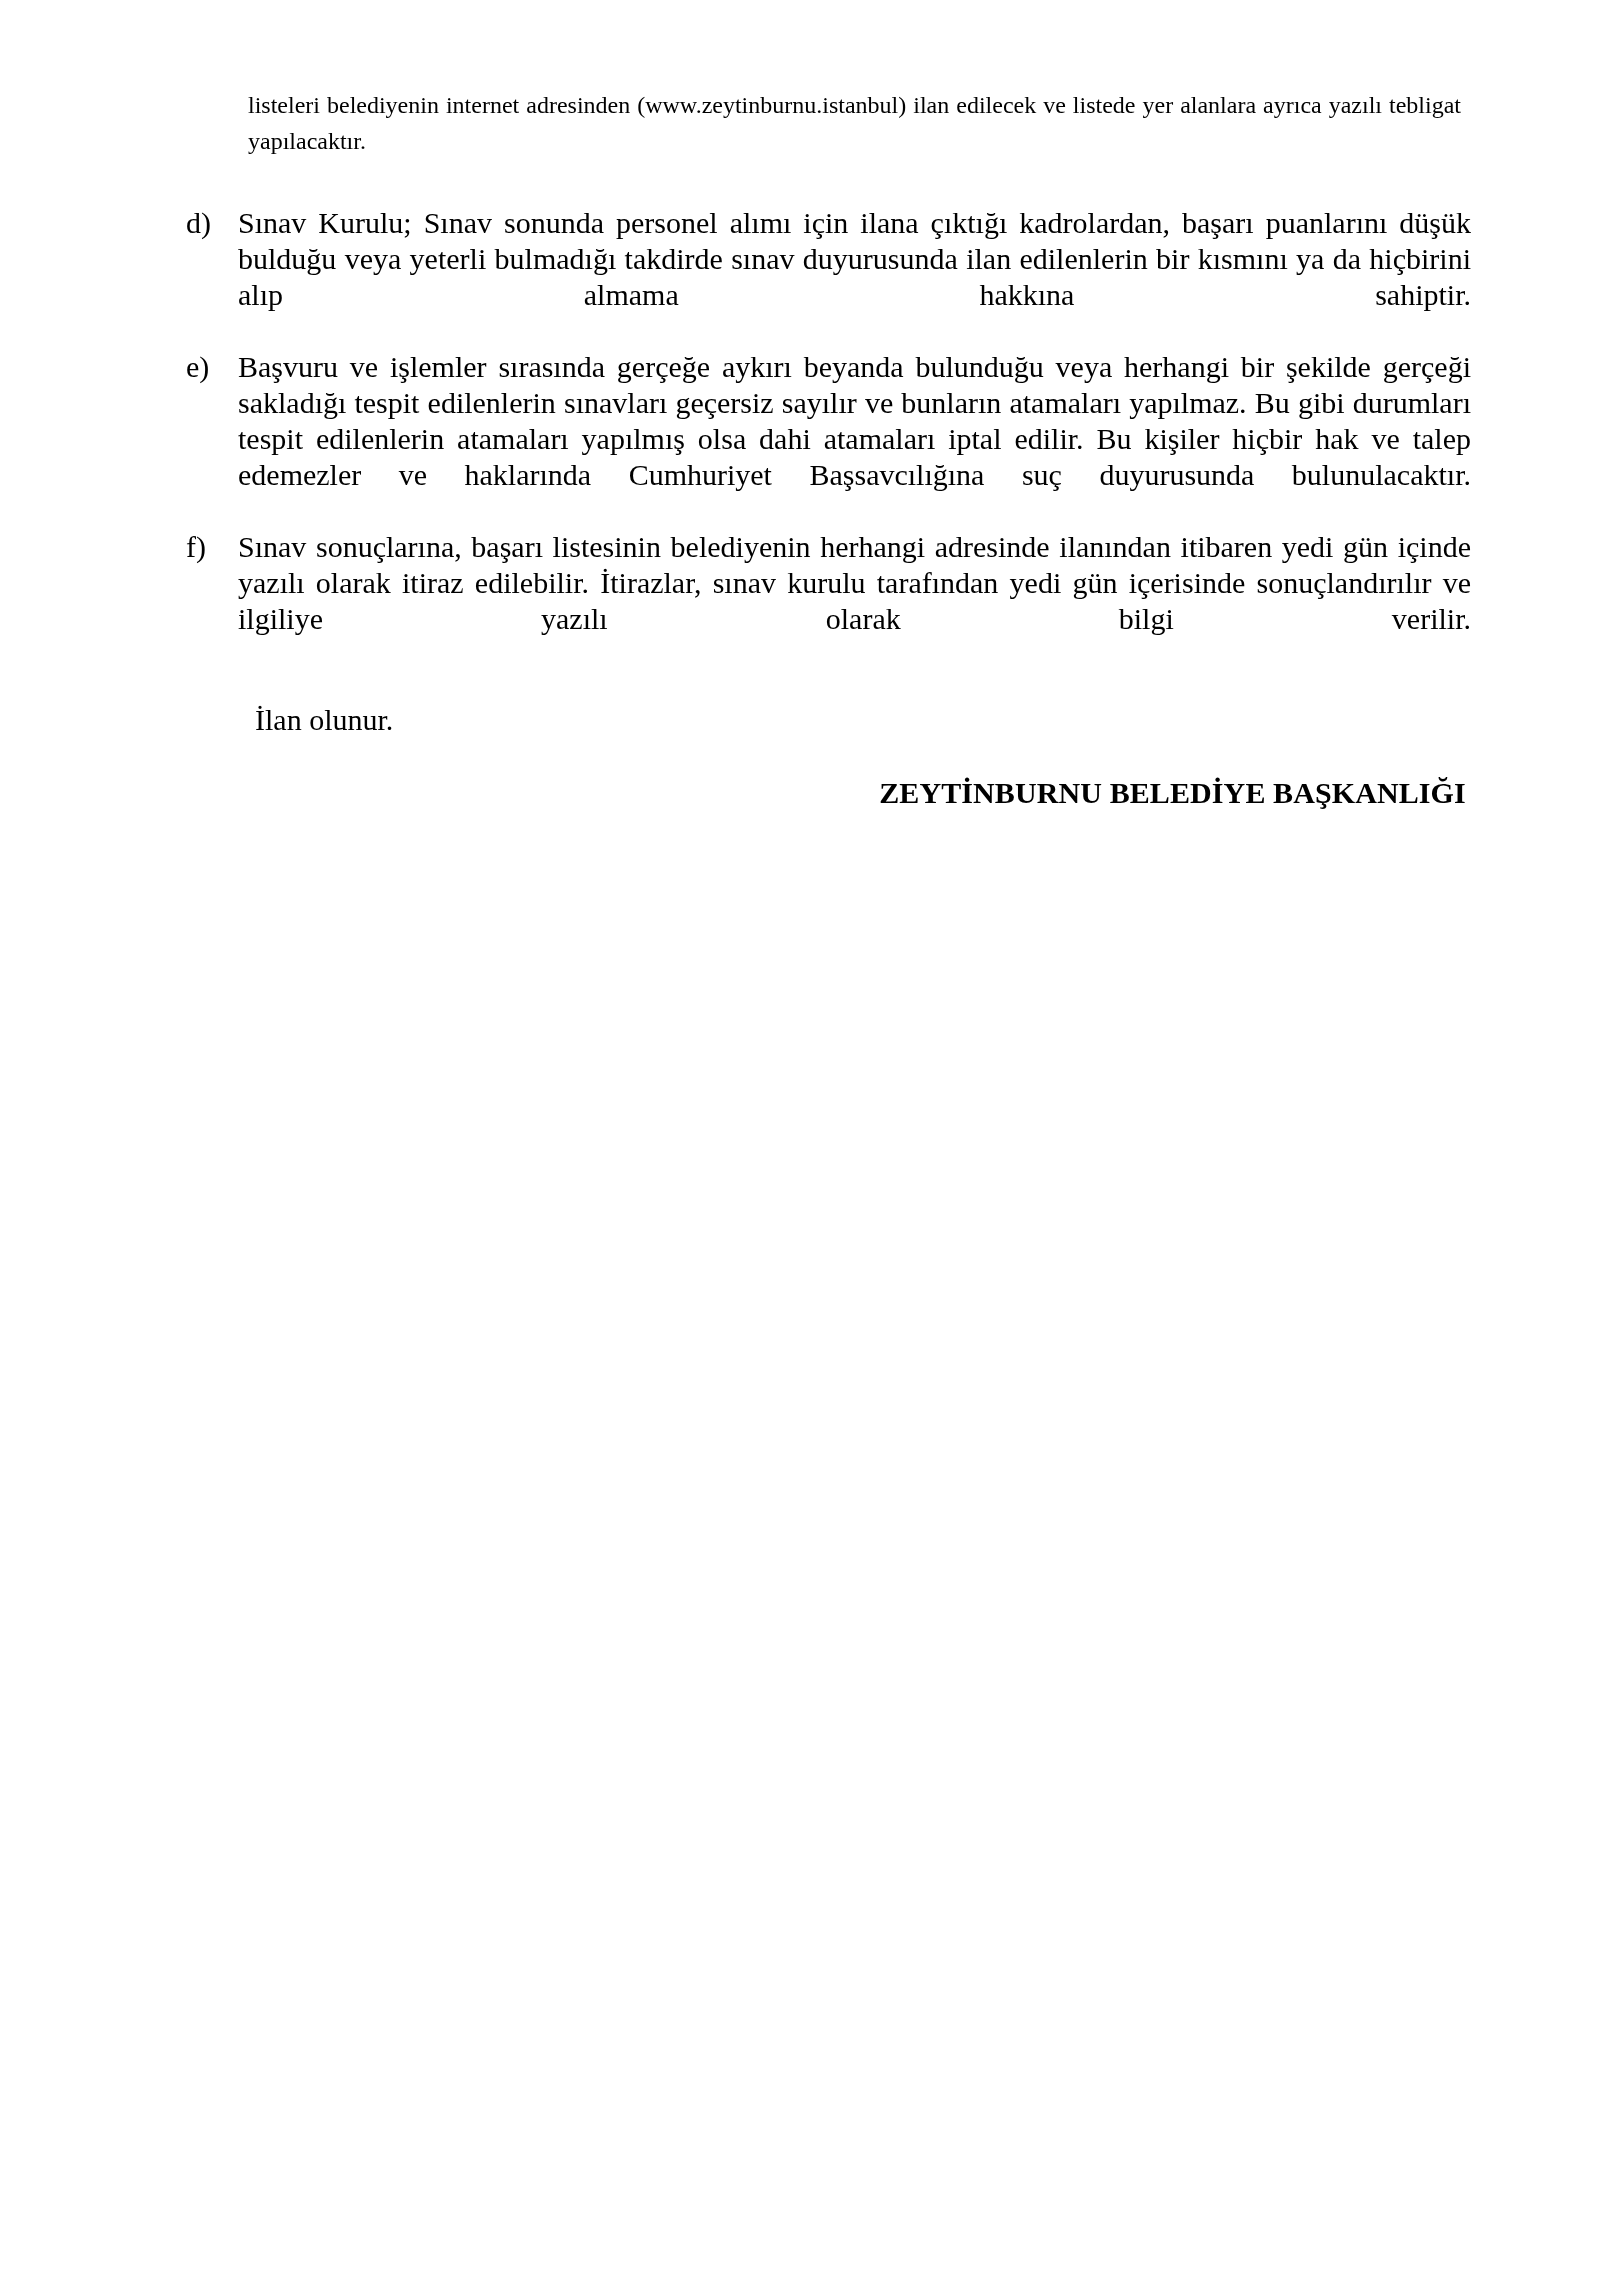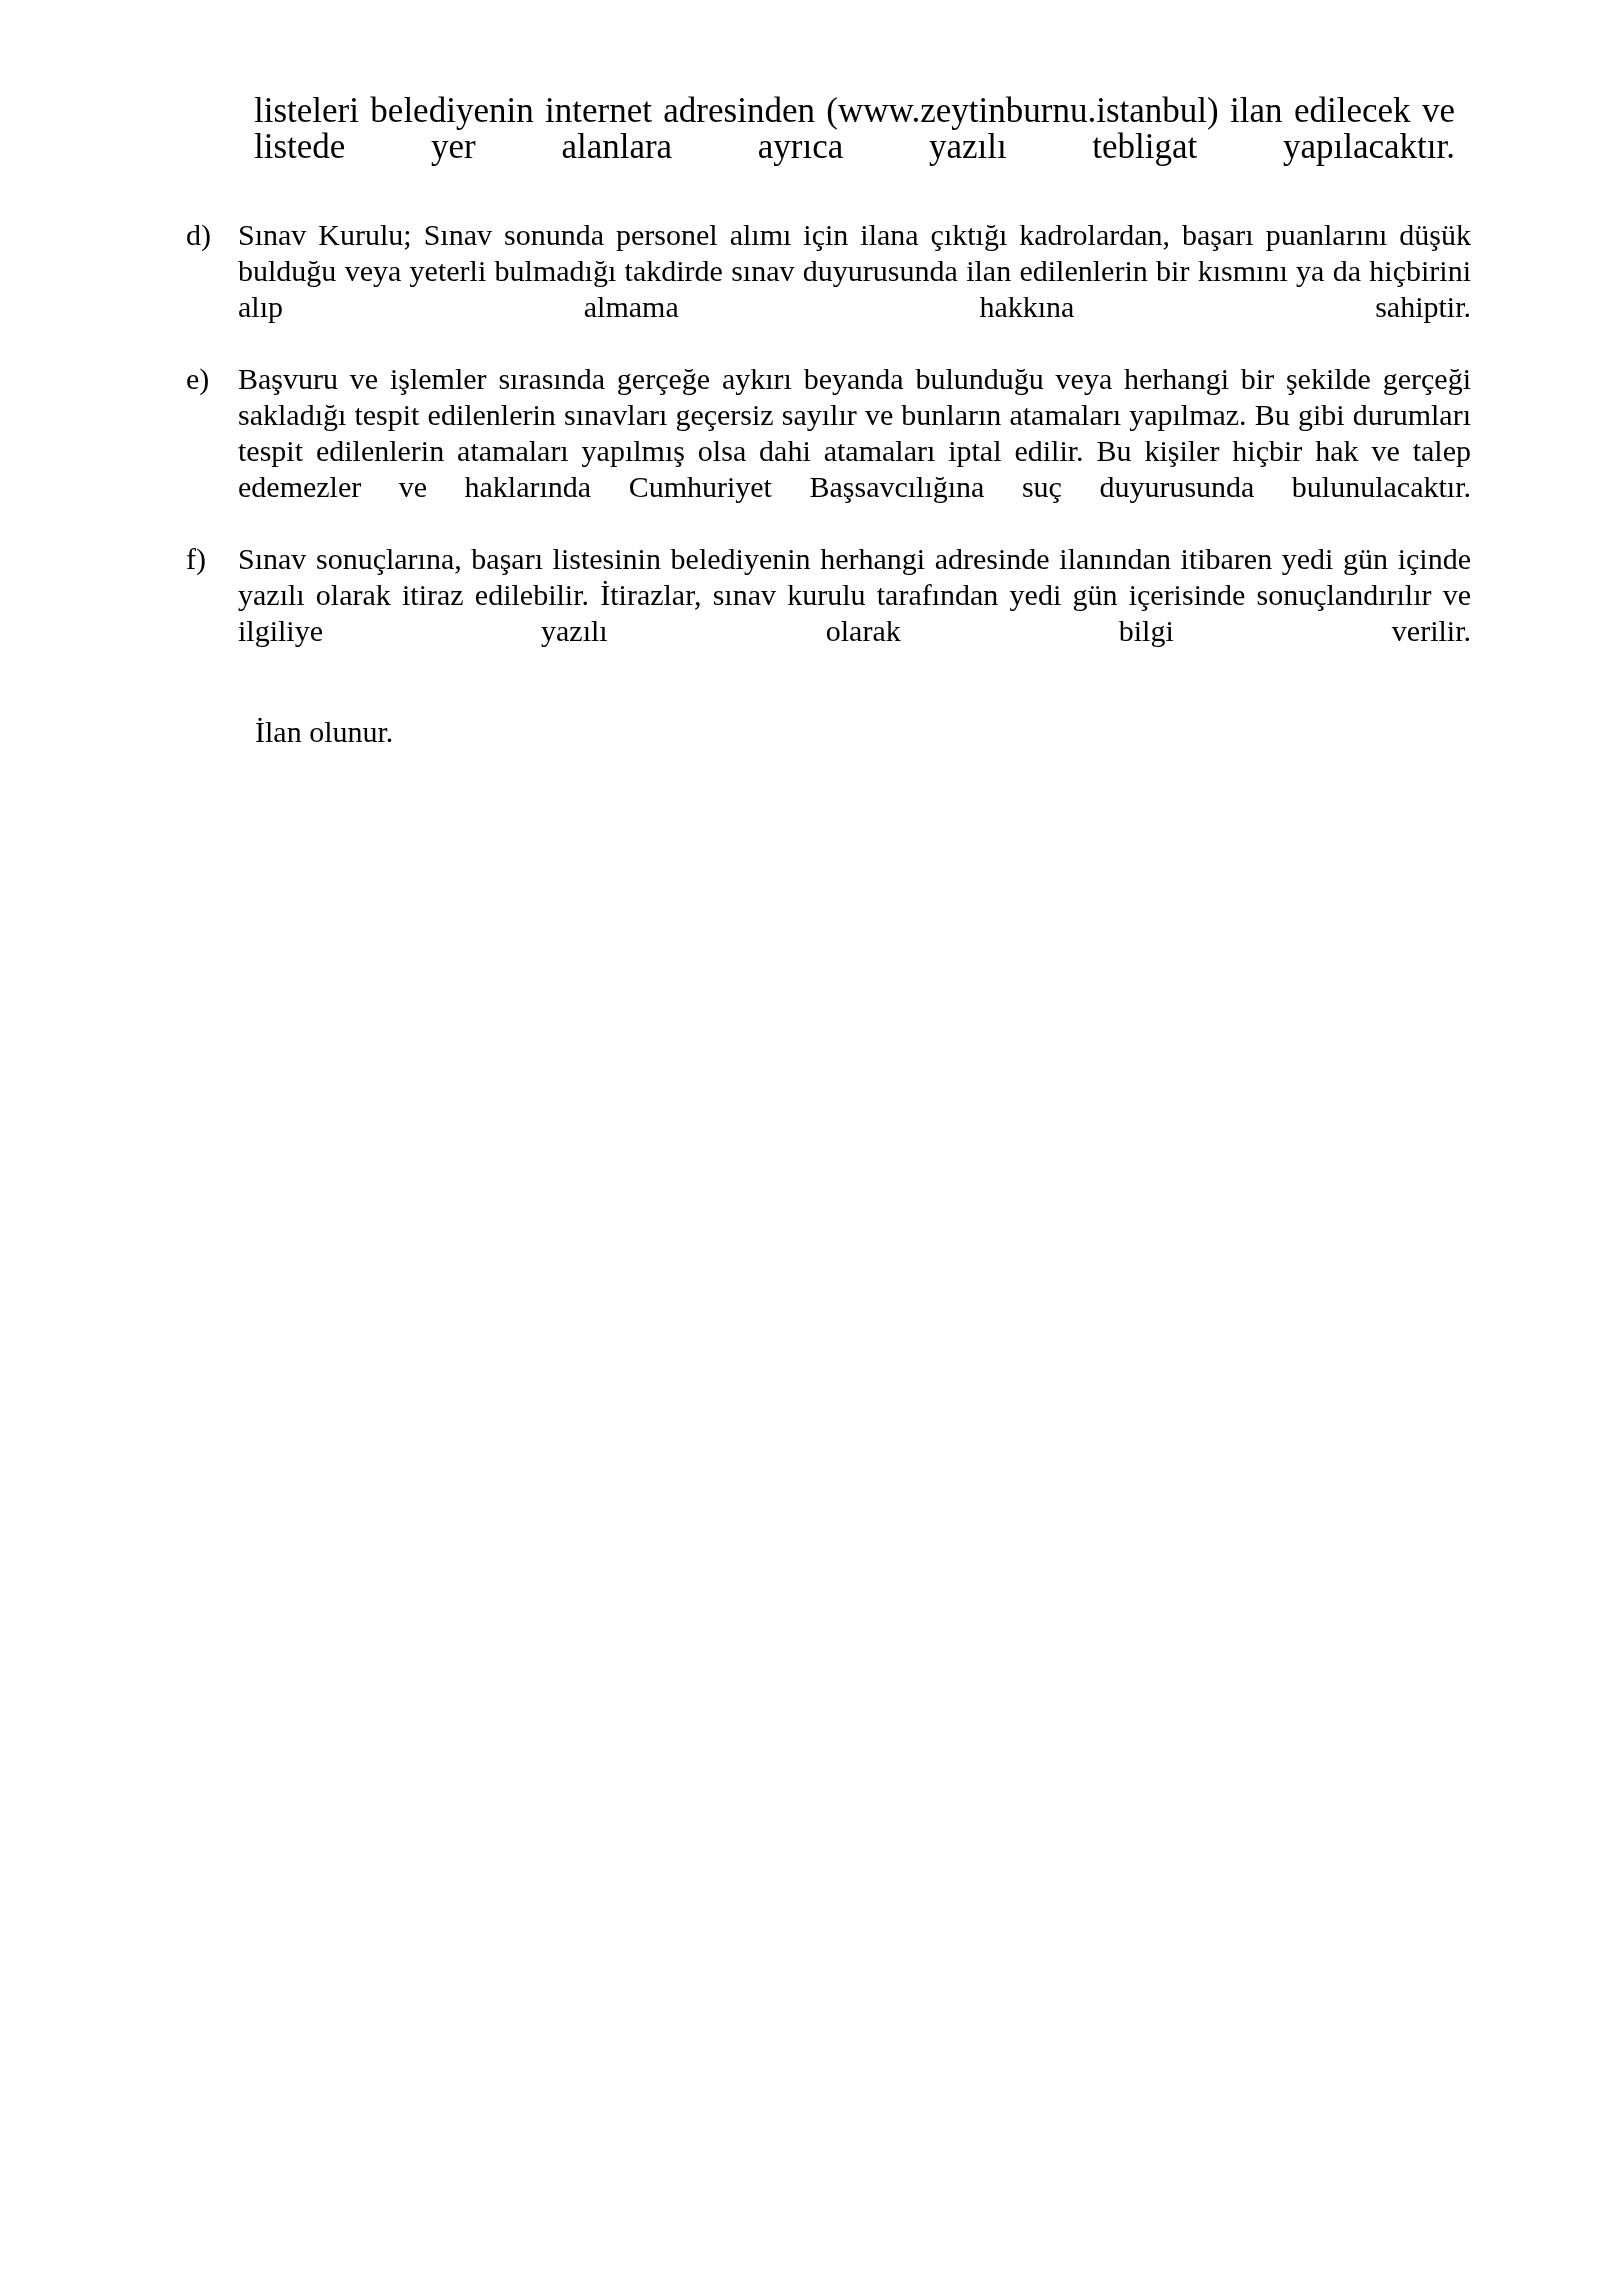--- a/index.html
+++ b/index.html
@@ -24,23 +24,23 @@
     background: #ffffff;
     padding: 77px 152px 0 186px;
   }
 
   .doc-body {
     width: 1285px;
   }
 
   
   .cont-para {
-    margin: 16px;
+    margin: 10px;
     padding-left: 52px;
-    font-size: 35px;
+    font-size: 24px;
     line-height: 36px;
     text-align: justify;
     text-justify: inter-word;
     hyphens: none;
   }
 
   
   .lettered-list {
     list-style: none;
     margin: 0;
@@ -118,16 +118,19 @@
 
       <li class="list-item">
         <span class="item-marker">f)</span>
         <span class="item-text">Sınav sonuçlarına, başarı listesinin belediyenin herhangi adresinde ilanından itibaren yedi gün içinde yazılı olarak itiraz edilebilir. İtirazlar, sınav kurulu tarafından yedi gün içerisinde sonuçlandırılır ve ilgiliye yazılı olarak bilgi verilir.</span>
       </li>
 
     </ol>
 
     <p class="closing-line">İlan olunur.</p>
 
+    <div class="signature-block">
+      <span class="signature-text">ZEYTİNBURNU BELEDİYE BAŞKANLIĞI</span>
+    </div>
 
   </div>
 </div>
 
 
 </body></html>

